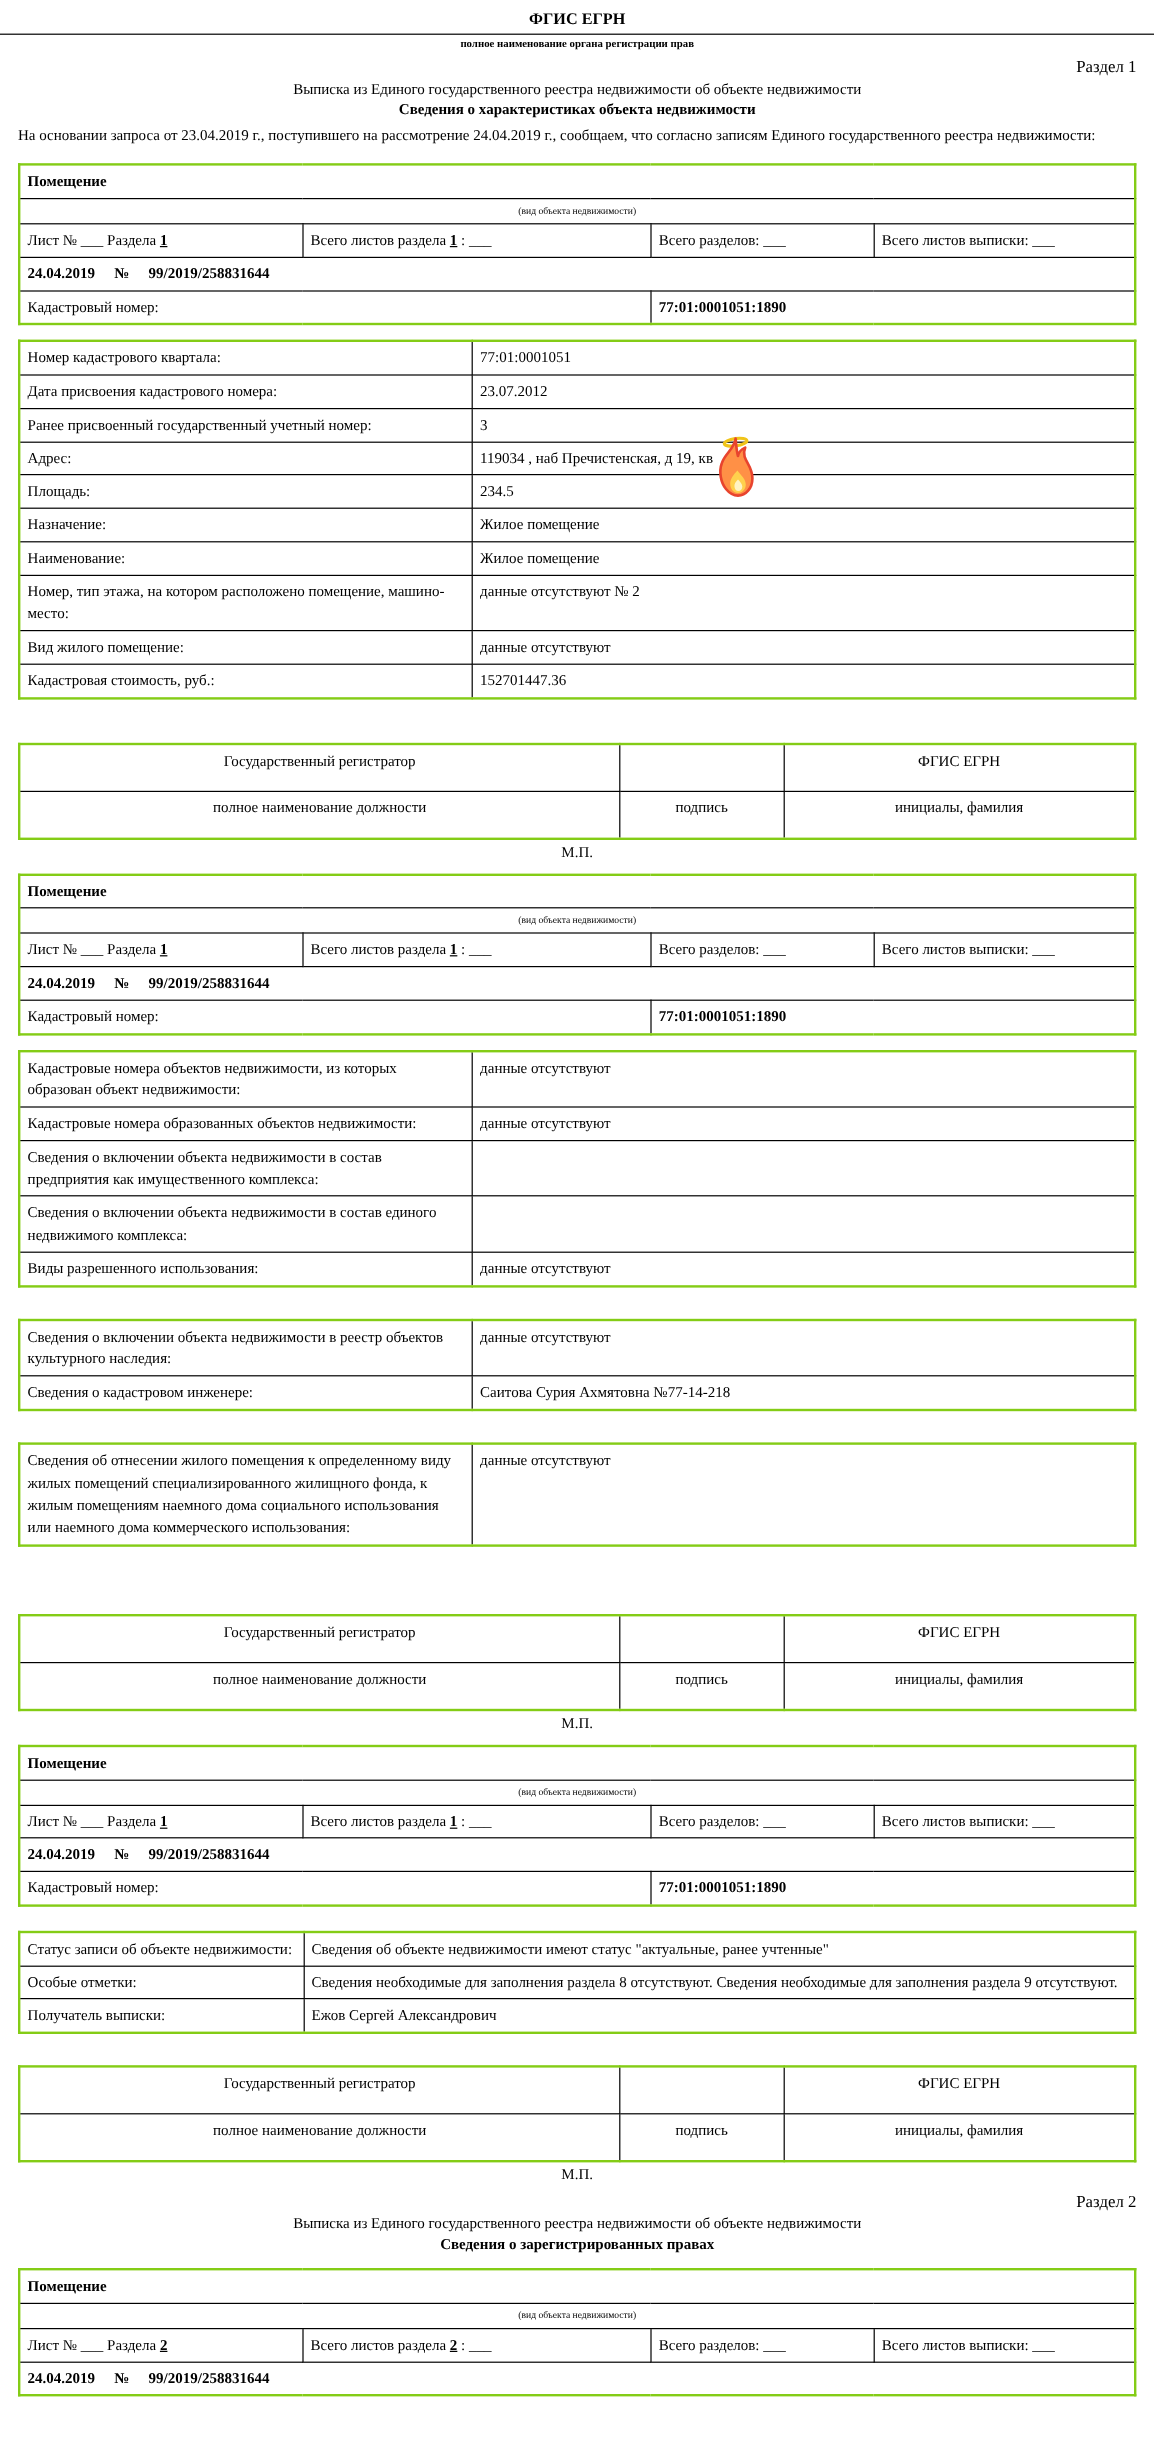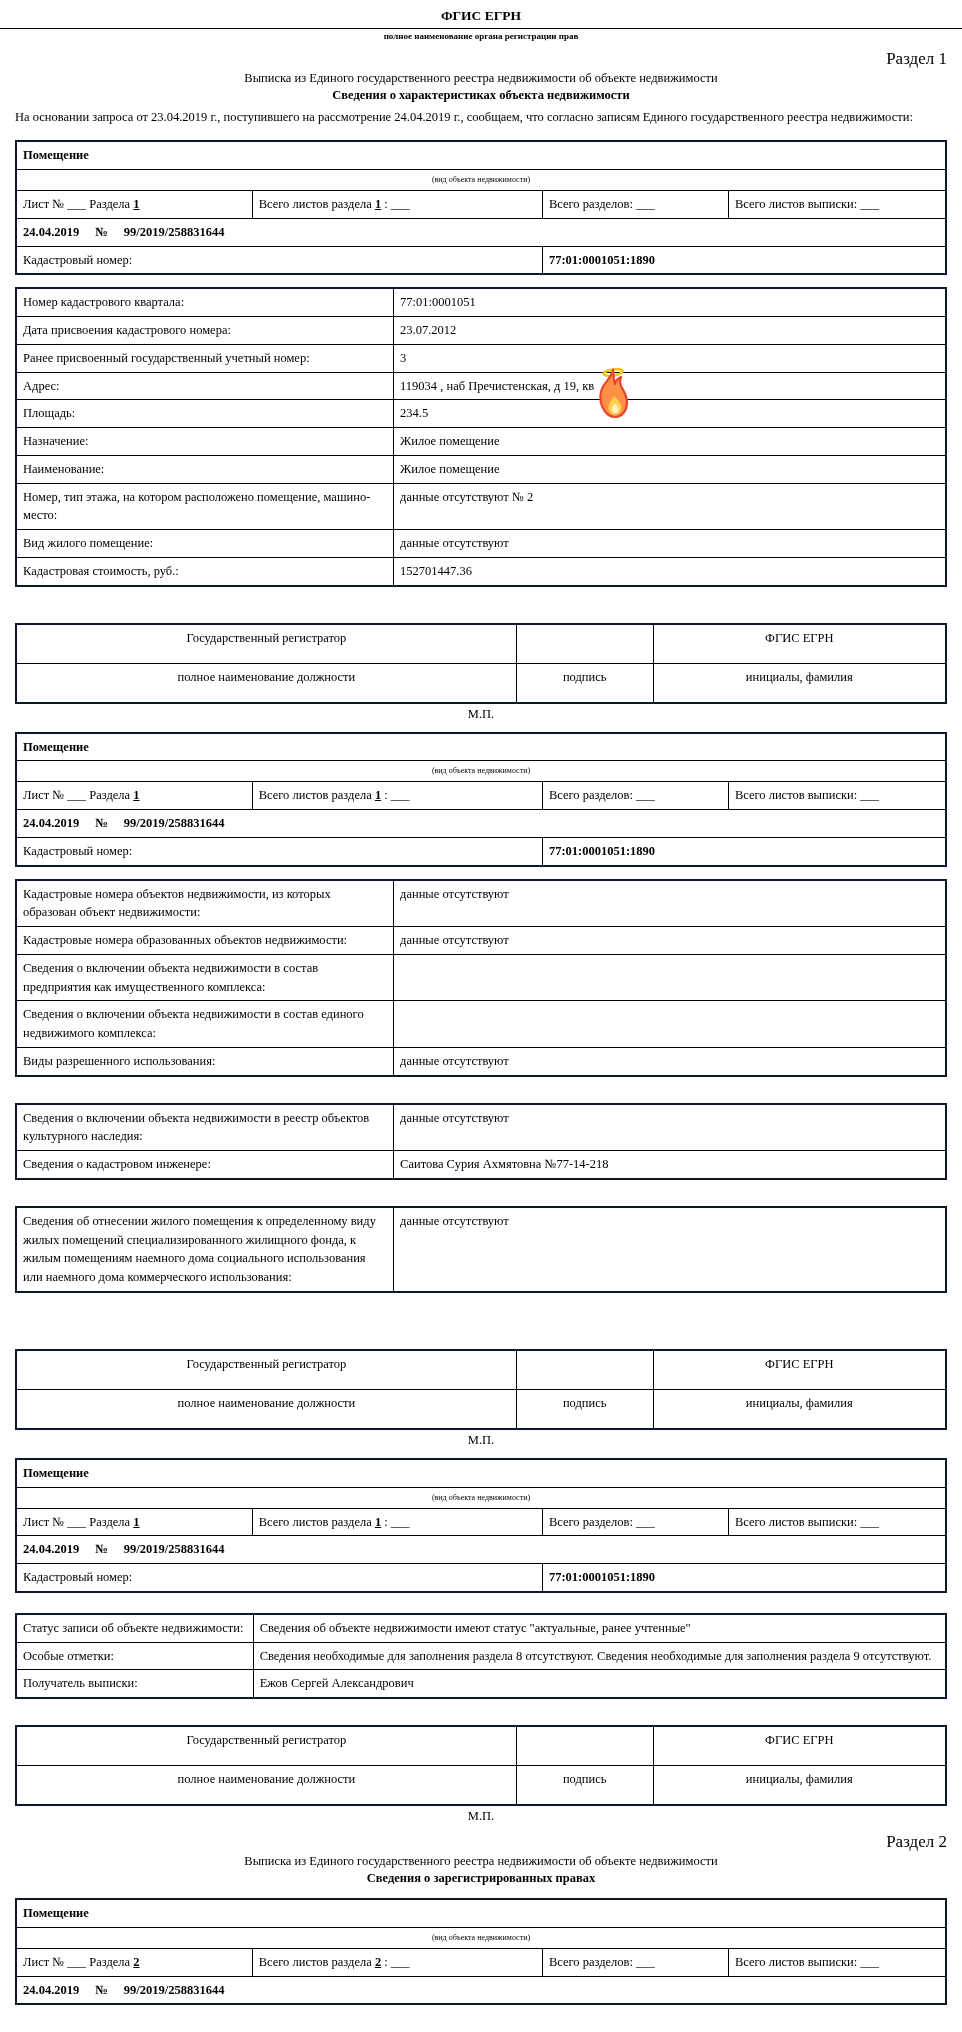--- a/index.html
+++ b/index.html
@@ -6,26 +6,26 @@
   .doc{
     width:962px;min-height:2032px;position:relative;color:#000;
     font-family:"Liberation Serif","DejaVu Serif",serif;font-size:12.5px;
     box-sizing:border-box;padding-top:6px;
   }
   .inner{padding:0 15px;}
   .bold{font-weight:bold;border-radius:12px;}
   .doc-title{font-size:13.5px;font-weight:bold;text-align:center;margin:2px 0 4px 0;}
   .head-rule{border-bottom:1px solid #000;width:100%;height:0;}
   .org-caption{font-size:9px;text-align:center;margin-top:2px;font-weight:bold;}
-  .section-label{text-align:right;font-size:17px;margin:8px 15px 2px 0;}
+  .section-label{text-align:right;font-size:14px;margin:8px 15px 2px 0;}
   .extract-title{text-align:center;margin:2px 0;}
   .subtitle{text-align:center;font-weight:bold;margin:2px 0 4px 0;}
   .intro{margin:2px 15px 0 15px;line-height:1.7;}
   table{width:100%;border-collapse:collapse;table-layout:fixed;}
-  table.bordered{border:2px solid #0f172a;}
+  table.bordered{border:2px solid #84cc16;}
   table.bordered td{border:1px solid #000;padding:4px 6px;line-height:1.5;
     vertical-align:top;overflow:hidden;word-wrap:break-word;}
   
   .sheet-table td{vertical-align:middle;}
   .sheet-title{font-weight:bold;padding:3px 6px;}
   .kind-caption{font-size:8px;text-align:center;padding:1px 2px;line-height:1.3;}
   .secnum{font-weight:bold;text-decoration:underline;}
   .datecell span{margin-right:16px;font-weight:bold;}
   
   .sig-table td{text-align:center;vertical-align:middle;height:30px;}

